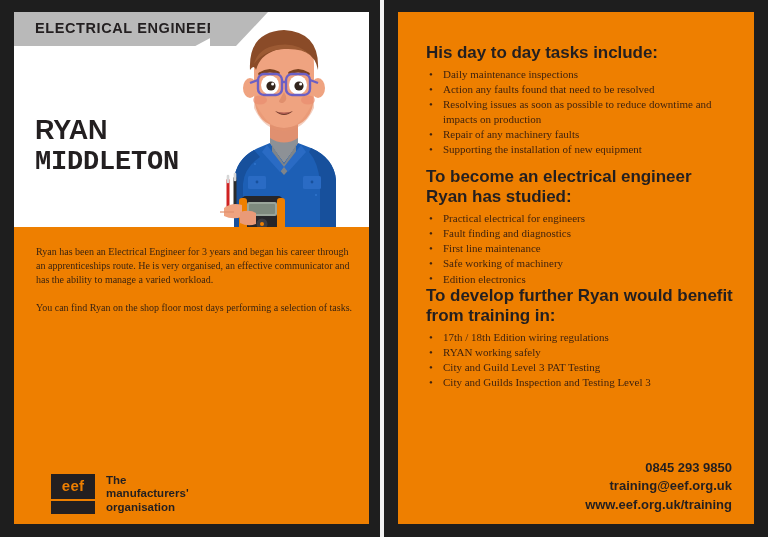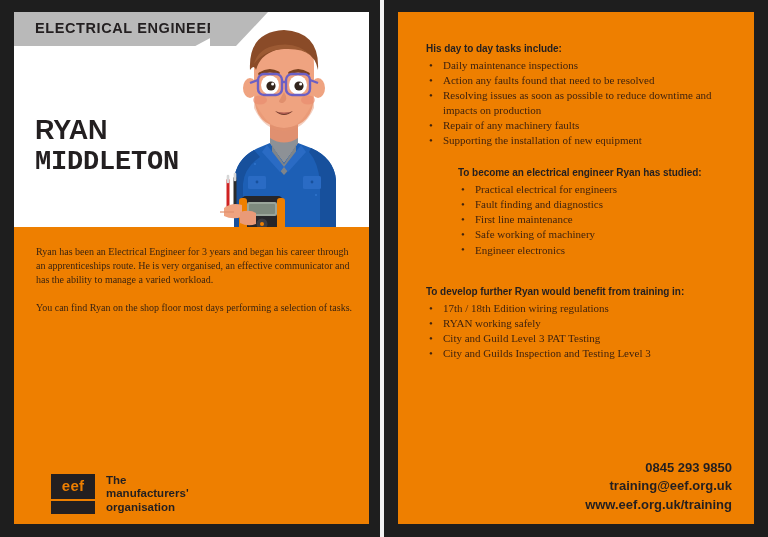--- a/index.html
+++ b/index.html
@@ -89,21 +89,21 @@
   .card-right {
     position: absolute;
     left: 398px; top: 12px;
     width: 356px; height: 512px;
     background: #ee7f00;
     overflow: hidden;
   }
   .section { position: absolute; left: 28px; width: 310px; }
   .section h3 {
     margin: 0 0 4px 0;
-    font-size: 10px;
+    font-size: 17px;
     font-weight: bold;
     color: #231f20;
     letter-spacing: -0.05px;
   }
   .section ul {
     margin: 0;
     padding: 0;
     list-style: none;
     font-family: Liberation Serif, serif;
     font-size: 11px;
@@ -116,21 +116,21 @@
     margin-bottom: 0.5px;
   }
   .section ul li::before {
     content: "\2022";
     position: absolute;
     left: 3px; top: -0.5px;
     font-size: 11px;
     color: #40230e;
   }
   #sec-0 { top: 31px; }
-  #sec-1 { top: 155px; margin-left: 32px; }
+  #sec-1 { top: 155px; }
   #sec-2 { top: 274px; }
 
   
   .logo { position: absolute; display: flex; align-items: center; }
   .logo-mark {
     background: #231f20;
     display: flex;
     flex-direction: column;
     justify-content: space-between;
     flex: none;
@@ -326,21 +326,21 @@
       </ul>
     </div>
 
     <div class="section" id="sec-1">
       <h3>To become an electrical engineer Ryan has studied:</h3>
       <ul>
         <li>Practical electrical for engineers</li>
         <li>Fault finding and diagnostics</li>
         <li>First line maintenance</li>
         <li>Safe working of machinery</li>
-        <li>Engineer electronics</li>
+        <li>Edition electronics</li>
       </ul>
     </div>
 
     <div class="section" id="sec-2">
       <h3>To develop further Ryan would benefit from training in:</h3>
       <ul>
         <li>17th / 18th Edition wiring regulations</li>
         <li>RYAN working safely</li>
         <li>City and Guild Level 3 PAT Testing</li>
         <li>City and Guilds Inspection and Testing Level 3</li>

